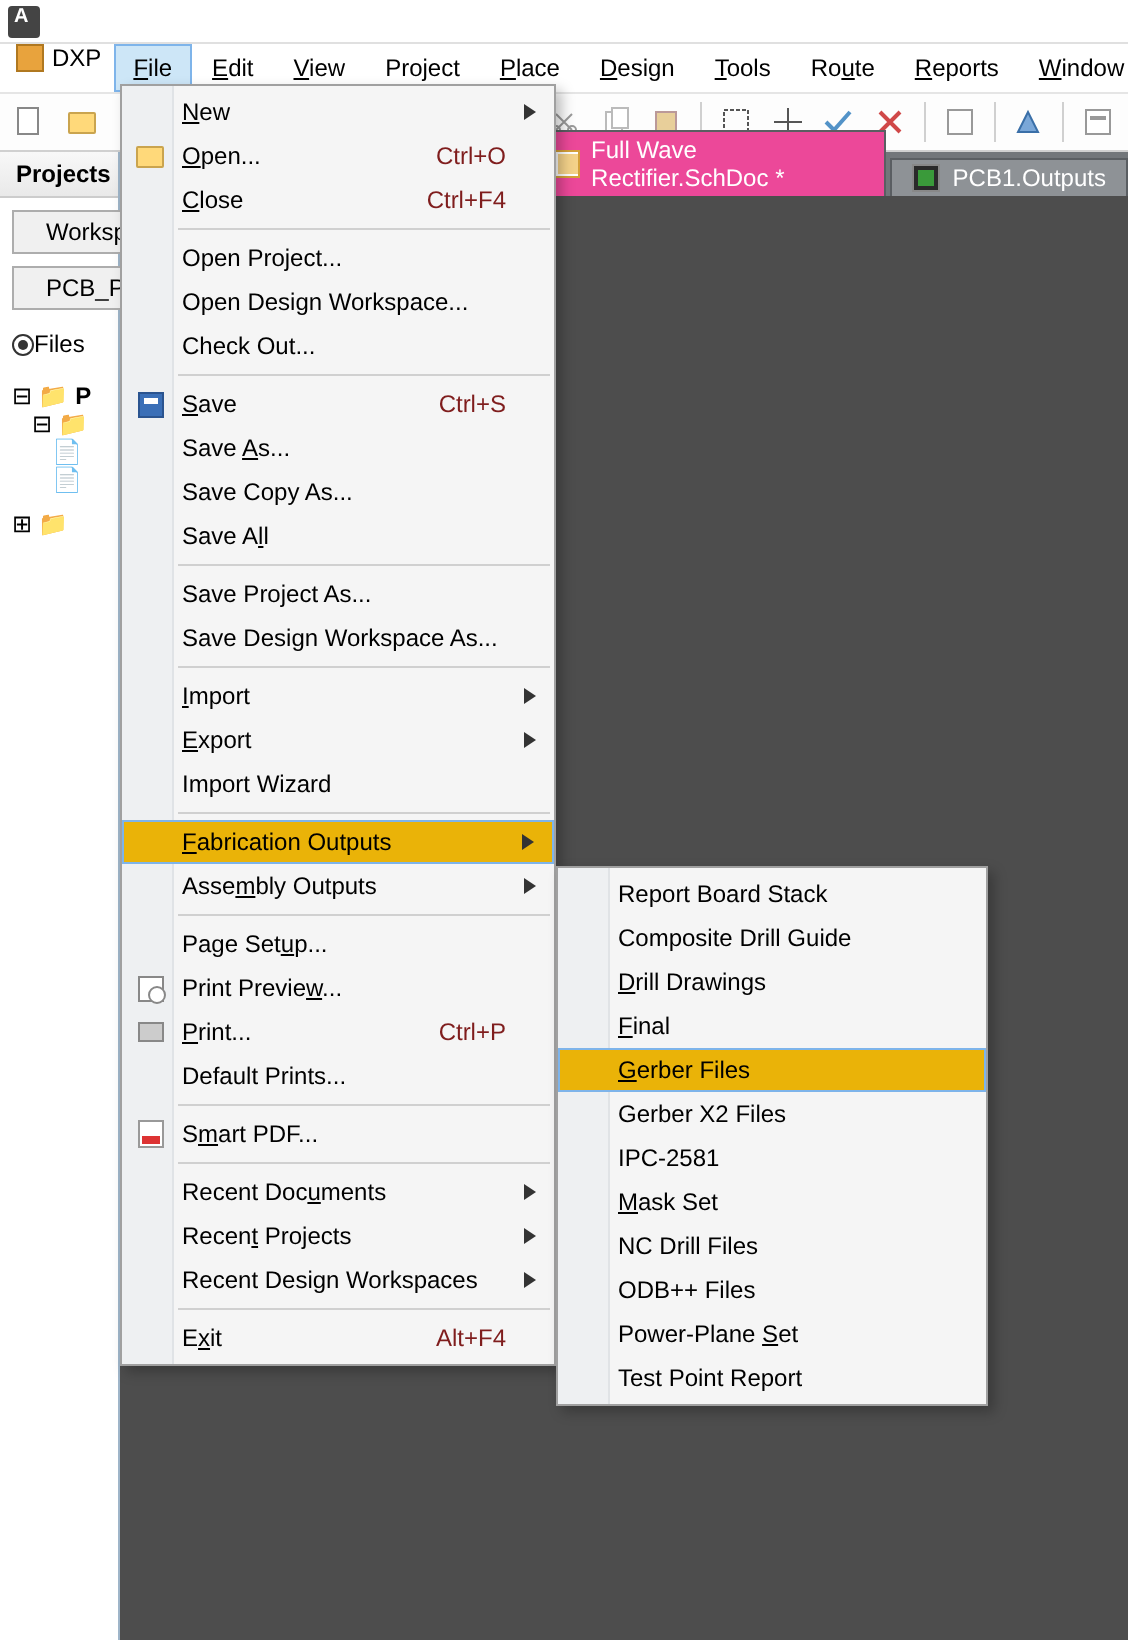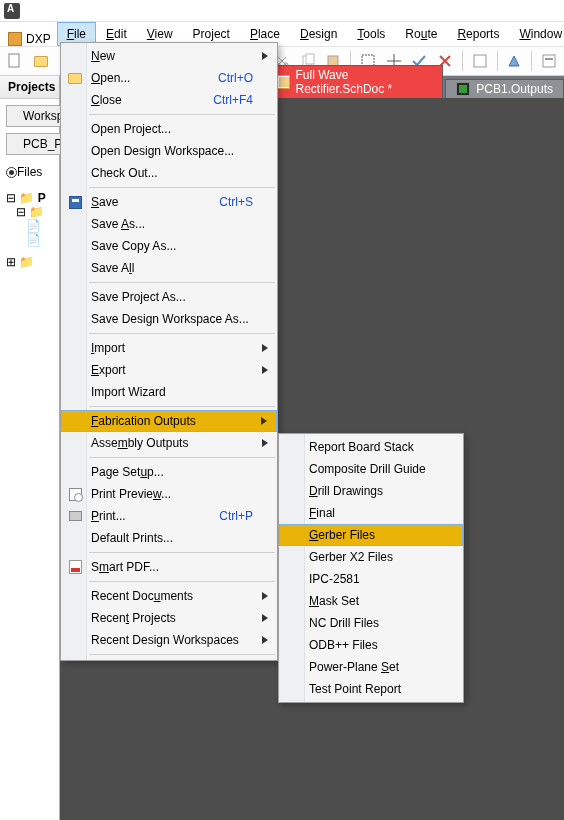--- a/index.html
+++ b/index.html
@@ -1,52 +1,52 @@
 <!DOCTYPE html>
 <html><head>
 <meta charset="utf-8">
 <style>
   * { box-sizing: border-box; font-family: "Segoe UI", Tahoma, sans-serif; font-size: 12px; }
   body { margin: 0; width: 564px; height: 820px; background: #fff; overflow: hidden; position: relative; }
   .titlebar { height: 22px; background: #fff; border-bottom: 1px solid #e0e0e0; display: flex; align-items: center; padding: 0 4px; }
   .app-icon { width: 16px; height: 16px; background: #444; display:inline-block; border-radius:2px; position:relative;}
   .app-icon::after{content:"A";color:#fff;font-size:10px;font-weight:bold;position:absolute;left:3px;top:0;}
   .menubar { height: 24px; display: flex; align-items: center; padding: 0 2px; background: #fff; }
-  .dxp { display: flex; align-items: flex-end; padding: 0 6px; gap:4px; height:100%;}
+  .dxp { display: flex; align-items: flex-start; padding: 0 6px; gap:4px; height:100%;}
   .dxp .dxp-icon{width:14px;height:14px;background:#E8A33D;border:1px solid #B07820;display:inline-block;}
   .menubar .mi { padding: 0 10px; height: 100%; display: flex; align-items: center; cursor: default; }
   .menubar .mi.open { background: #cde6f7; border:1px solid #7eb4ea; padding:0 9px; }
   .toolbar { height: 30px; border-top:1px solid #e5e5e5; border-bottom:1px solid #d0d0d0; display:flex; align-items:center; padding:0 4px; gap:4px; background:#fdfdfd; }
   .tbtn { width:22px; height:22px; display:flex; align-items:center; justify-content:center; border:1px solid transparent; border-radius:2px;}
   .sep { width:1px; height:20px; background:#d0d0d0; margin:0 2px;}
   .workarea { display:flex; height: calc(820px - 22px - 24px - 30px); }
   .sidebar { width: 60px; border-right:1px solid #9fb5c9; background:#fff; }
   .panel-title { background:linear-gradient(#f8f8f8,#e9e9e9); padding:4px 8px; font-weight:bold; border-bottom:1px solid #ccc;}
   .side-body { padding:6px; }
   .side-btn { border:1px solid #adadad; background:#f0f0f0; padding:3px 16px; margin-bottom:6px; display:inline-block;}
   .radio { display:flex; align-items:center; gap:0; margin-top:4px;}
   .radio .dot{width:11px;height:11px;border:1px solid #333;border-radius:50%;display:flex;align-items:center;justify-content:center;}
   .radio .dot .inner{width:5px;height:5px;background:#333;border-radius:50%;}
   .tree { margin-top:12px; font-size:11px;}
   .canvas-tabs { height:22px; display:flex; align-items:flex-end; background:#72767a; padding-left:6px; gap:2px;}
-  .ctab { display:flex; align-items:center; gap:6px; padding:2px 10px; color:#fff; background:#ef4444; border:1px solid #5a5e62; border-bottom:none;}
+  .ctab { display:flex; align-items:center; gap:6px; padding:2px 10px; color:#fff; background:#ec4899; border:1px solid #5a5e62; border-bottom:none;}
   .ctab.active { background:#8e9296; }
   .ctab .doc-icon{width:14px;height:14px;background:#fff;border:1px solid #888;position:relative;}
   .ctab .sch{background:#fff;border:1px solid #d4a03a;}
   .ctab .sch::after{content:"";position:absolute;left:1px;top:1px;width:10px;height:10px;background:#f4d28a;}
   .ctab .pcb{background:#2a2a2a;border:1px solid #888;}
   .ctab .pcb::after{content:"";position:absolute;left:2px;top:2px;width:8px;height:8px;background:#3a9a3a;}
   .canvas { flex:1; background:#4d4d4d; }
   .rightcol{display:flex;flex-direction:column;flex:1;}
   
   .menu { position:absolute; background:#f5f5f5; border:1px solid #a0a0a0; box-shadow:3px 3px 6px rgba(0,0,0,.25); padding:2px 0;}
   .menu .row { display:flex; align-items:center; height:22px; padding:0 24px 0 30px; position:relative; cursor:default; white-space:nowrap;}
   .menu .row.highlight { background:#eab308; border:1px solid #7eb4ea; height:22px; padding:0 23px 0 29px;}
   .menu .row .icon { position:absolute; left:6px; width:16px; height:16px; display:flex;align-items:center;justify-content:center;}
-  .menu .row .shortcut { position:absolute; right:24px; color:#1d4ed8;text-align:right; }
+  .menu .row .shortcut { position:absolute; right:24px; color:#7f1d1d;text-align:right; }
   .menu .row .arrow { position:absolute; right:8px; }
   .menu .sepline { height:1px; background:#d0d0d0; margin:3px 2px 3px 28px;}
   .menu .gutter{position:absolute;left:0;top:0;bottom:0;width:26px;background:#eef0f2;border-right:1px solid #e0e3e6;}
   .menu .rowwrap{position:relative;}
   .arrow-svg{width:8px;height:8px;}
   
   .ic-folder{width:14px;height:11px;background:#ffd97a;border:1px solid #caa44e;border-radius:1px;}
   .ic-save{width:13px;height:13px;background:#3a6fb7;border:1px solid #2a5490;position:relative;}
   .ic-save::after{content:"";position:absolute;left:2px;top:2px;width:7px;height:3px;background:#fff;}
   .ic-preview{width:13px;height:13px;border:1px solid #888;background:#fff;position:relative;}
@@ -367,24 +367,28 @@
             <path d="M1 0 L7 4 L1 8 Z" fill="#333"></path>
           </svg></span>
       </div>
   <div class="row">
         <span>Recent Design Workspaces</span>
         <span class="arrow"><svg class="arrow-svg" viewBox="0 0 8 8">
             <path d="M1 0 L7 4 L1 8 Z" fill="#333"></path>
           </svg></span>
       </div>
   <div class="sepline"></div>
+  <div class="row">
+        <span>E<span class="u">x</span>it</span>
+        <span class="shortcut">Alt+F4</span>
+      </div>
   </div>
 </div>
 
-<div class="menu" style="left:278px; top:433px; width:186px;">
+<div class="menu" style="left:278px; top:433px; width:216px;">
   <div class="gutter"></div>
   <div class="rowwrap">
   <div class="row">
         <span>Report Board Stack</span>
       </div>
   <div class="row">
         <span>Composite Drill Guide</span>
       </div>
   <div class="row">
         <span><span class="u">D</span>rill Drawings</span>

